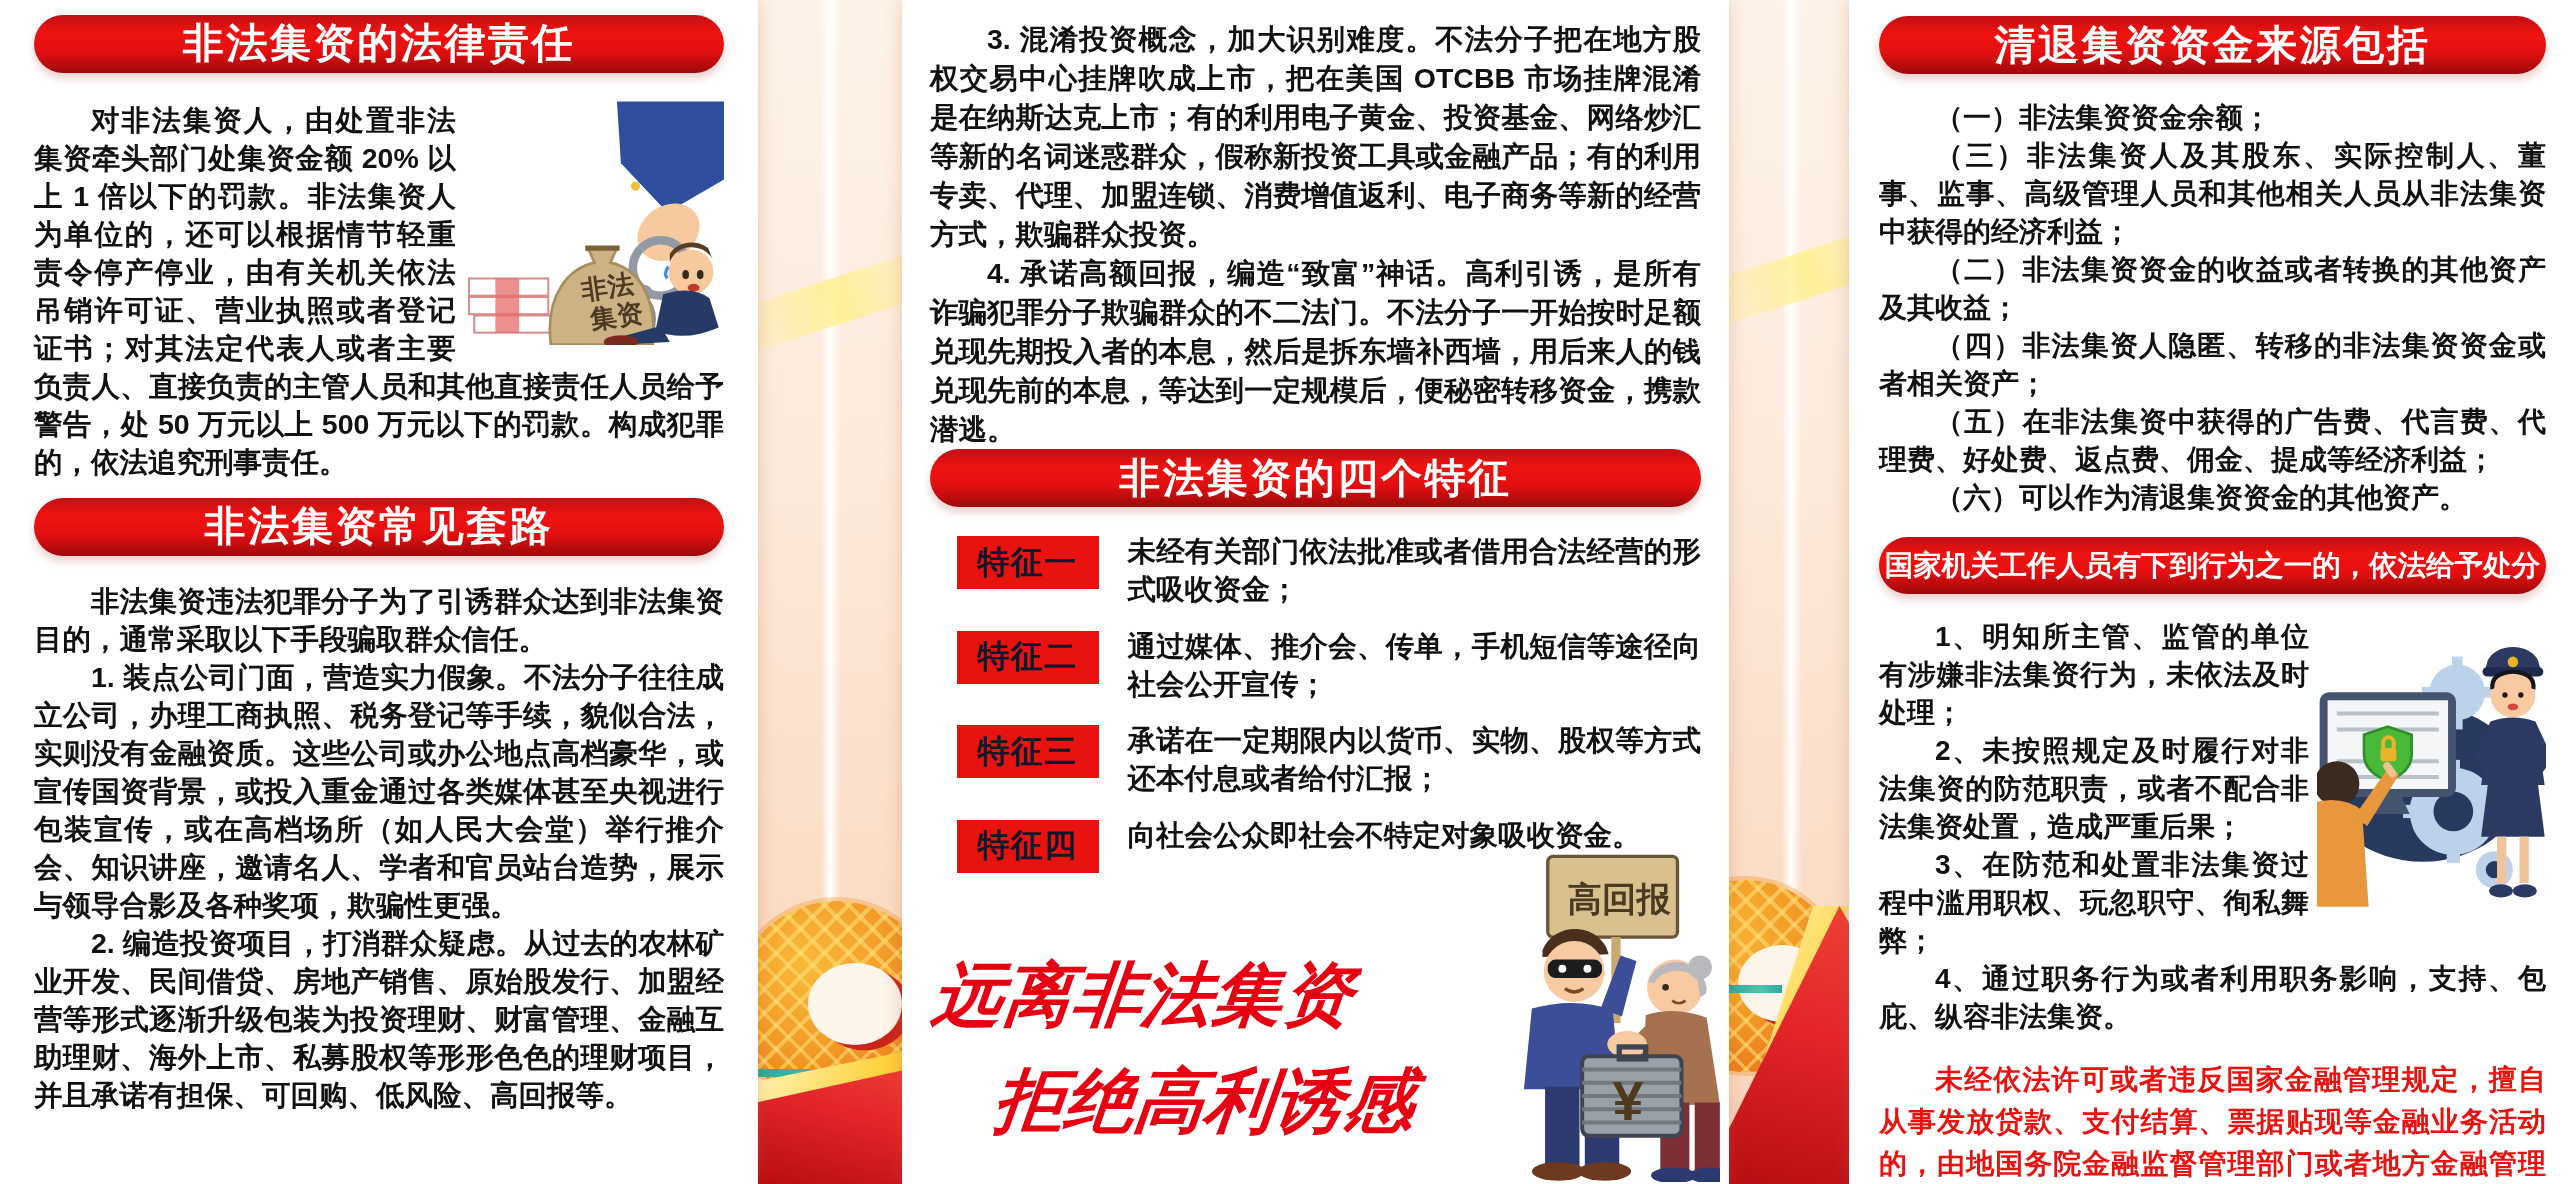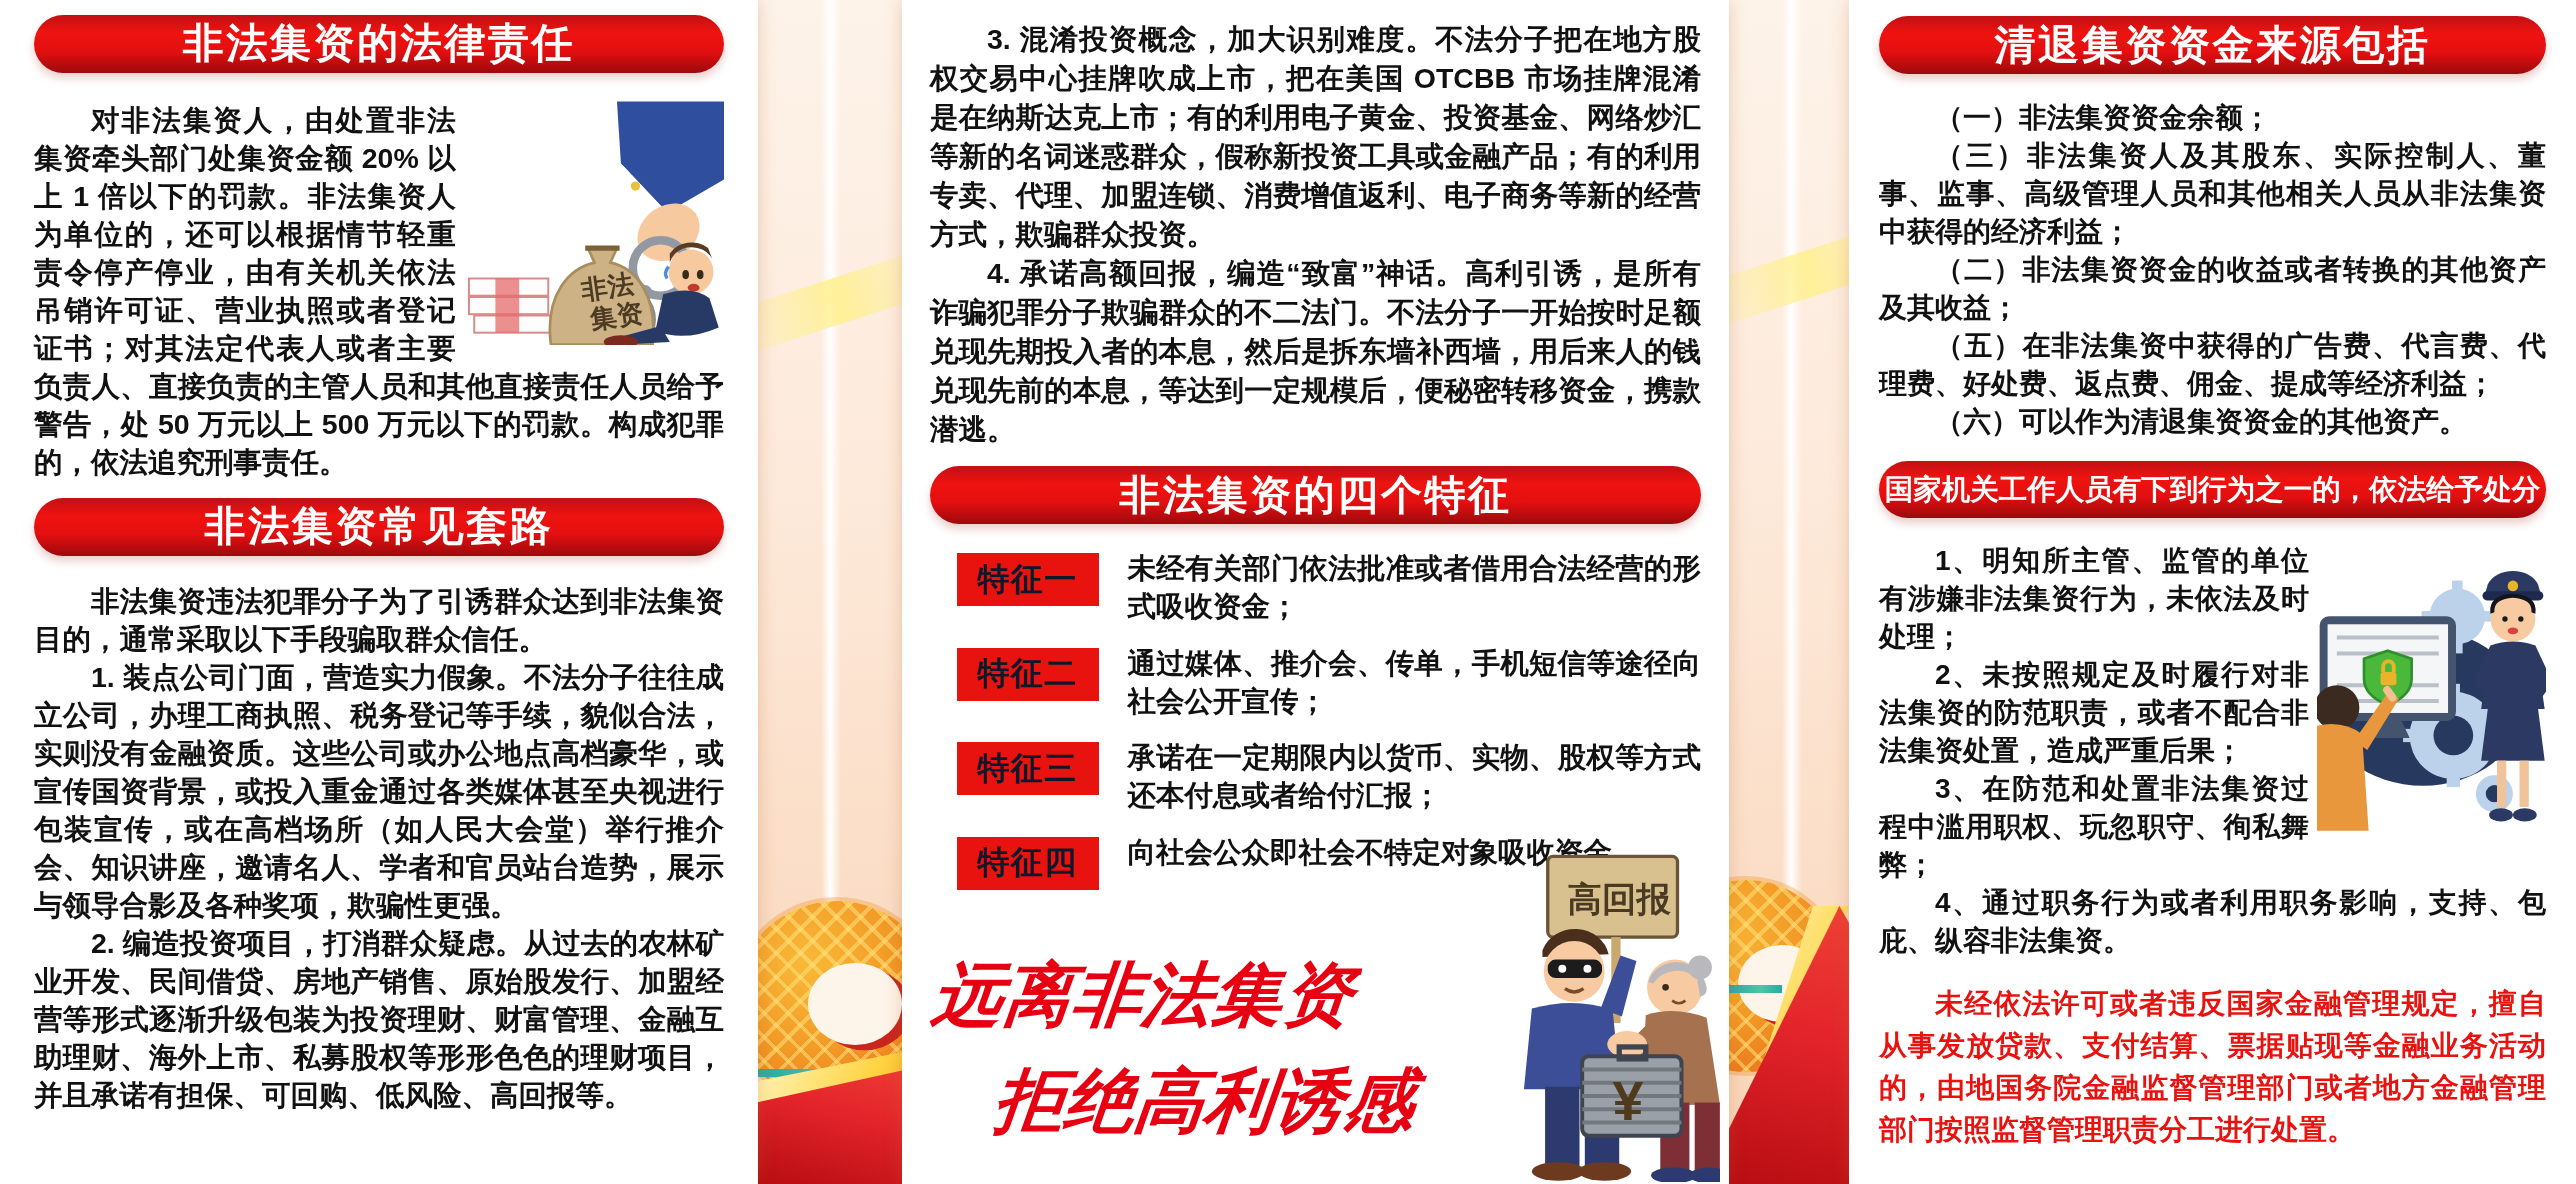--- a/index.html
+++ b/index.html
@@ -135,21 +135,21 @@
     <div class="bar" style="margin-top:17px;">非法集资常见套路</div>
     <p class="body-text" style="margin-top:26.5px;">非法集资违法犯罪分子为了引诱群众达到非法集资目的，通常采取以下手段骗取群众信任。</p>
     <p class="body-text">1. 装点公司门面，营造实力假象。不法分子往往成立公司，办理工商执照、税务登记等手续，貌似合法，实则没有金融资质。这些公司或办公地点高档豪华，或宣传国资背景，或投入重金通过各类媒体甚至央视进行包装宣传，或在高档场所（如人民大会堂）举行推介会、知识讲座，邀请名人、学者和官员站台造势，展示与领导合影及各种奖项，欺骗性更强。</p>
     <p class="body-text">2. 编造投资项目，打消群众疑虑。从过去的农林矿业开发、民间借贷、房地产销售、原始股发行、加盟经营等形式逐渐升级包装为投资理财、财富管理、金融互助理财、海外上市、私募股权等形形色色的理财项目，并且承诺有担保、可回购、低风险、高回报等。</p>
   </section>
 
   <section class="panel panel-mid">
     <p class="body-text">3. 混淆投资概念，加大识别难度。不法分子把在地方股权交易中心挂牌吹成上市，把在美国 OTCBB 市场挂牌混淆是在纳斯达克上市；有的利用电子黄金、投资基金、网络炒汇等新的名词迷惑群众，假称新投资工具或金融产品；有的利用专卖、代理、加盟连锁、消费增值返利、电子商务等新的经营方式，欺骗群众投资。</p>
     <p class="body-text">4. 承诺高额回报，编造“致富”神话。高利引诱，是所有诈骗犯罪分子欺骗群众的不二法门。不法分子一开始按时足额兑现先期投入者的本息，然后是拆东墙补西墙，用后来人的钱兑现先前的本息，等达到一定规模后，便秘密转移资金，携款潜逃。</p>
 
-    <div class="bar" style="margin-top:17px;">非法集资的四个特征</div>
+    <div class="bar" style="">非法集资的四个特征</div>
 
     <div style="margin-top:29px;">
       <div class="feature-row">
         <div class="feature-label">特征一</div>
         <div class="feature-text">未经有关部门依法批准或者借用合法经营的形式吸收资金；</div>
       </div>
       <div class="feature-row">
         <div class="feature-label">特征二</div>
         <div class="feature-text">通过媒体、推介会、传单，手机短信等途径向社会公开宣传；</div>
       </div>
@@ -216,20 +216,21 @@
     </div>
   </section>
 
   <section class="panel panel-right">
     <div class="bar">清退集资资金来源包括</div>
 
     <div style="margin-top:25px;">
       <p class="right-item">（一）非法集资资金余额；</p>
       <p class="right-item">（三）非法集资人及其股东、实际控制人、董事、监事、高级管理人员和其他相关人员从非法集资中获得的经济利益；</p>
       <p class="right-item">（二）非法集资资金的收益或者转换的其他资产及其收益；</p>
+      <p class="right-item">（四）非法集资人隐匿、转移的非法集资资金或者相关资产；</p>
       <p class="right-item">（五）在非法集资中获得的广告费、代言费、代理费、好处费、返点费、佣金、提成等经济利益；</p>
       <p class="right-item">（六）可以作为清退集资资金的其他资产。</p>
     </div>
 
     <div class="bar small" style="margin-top:20px;">国家机关工作人员有下到行为之一的，依法给予处分</div>
 
     <div class="clearfix" style="margin-top:24px;">
       <div class="illu-float-right" style="width:229px;height:289px;margin:0 0 2.6px 8px;">
         <svg width="229" height="289" viewBox="0 0 346 436">
 

